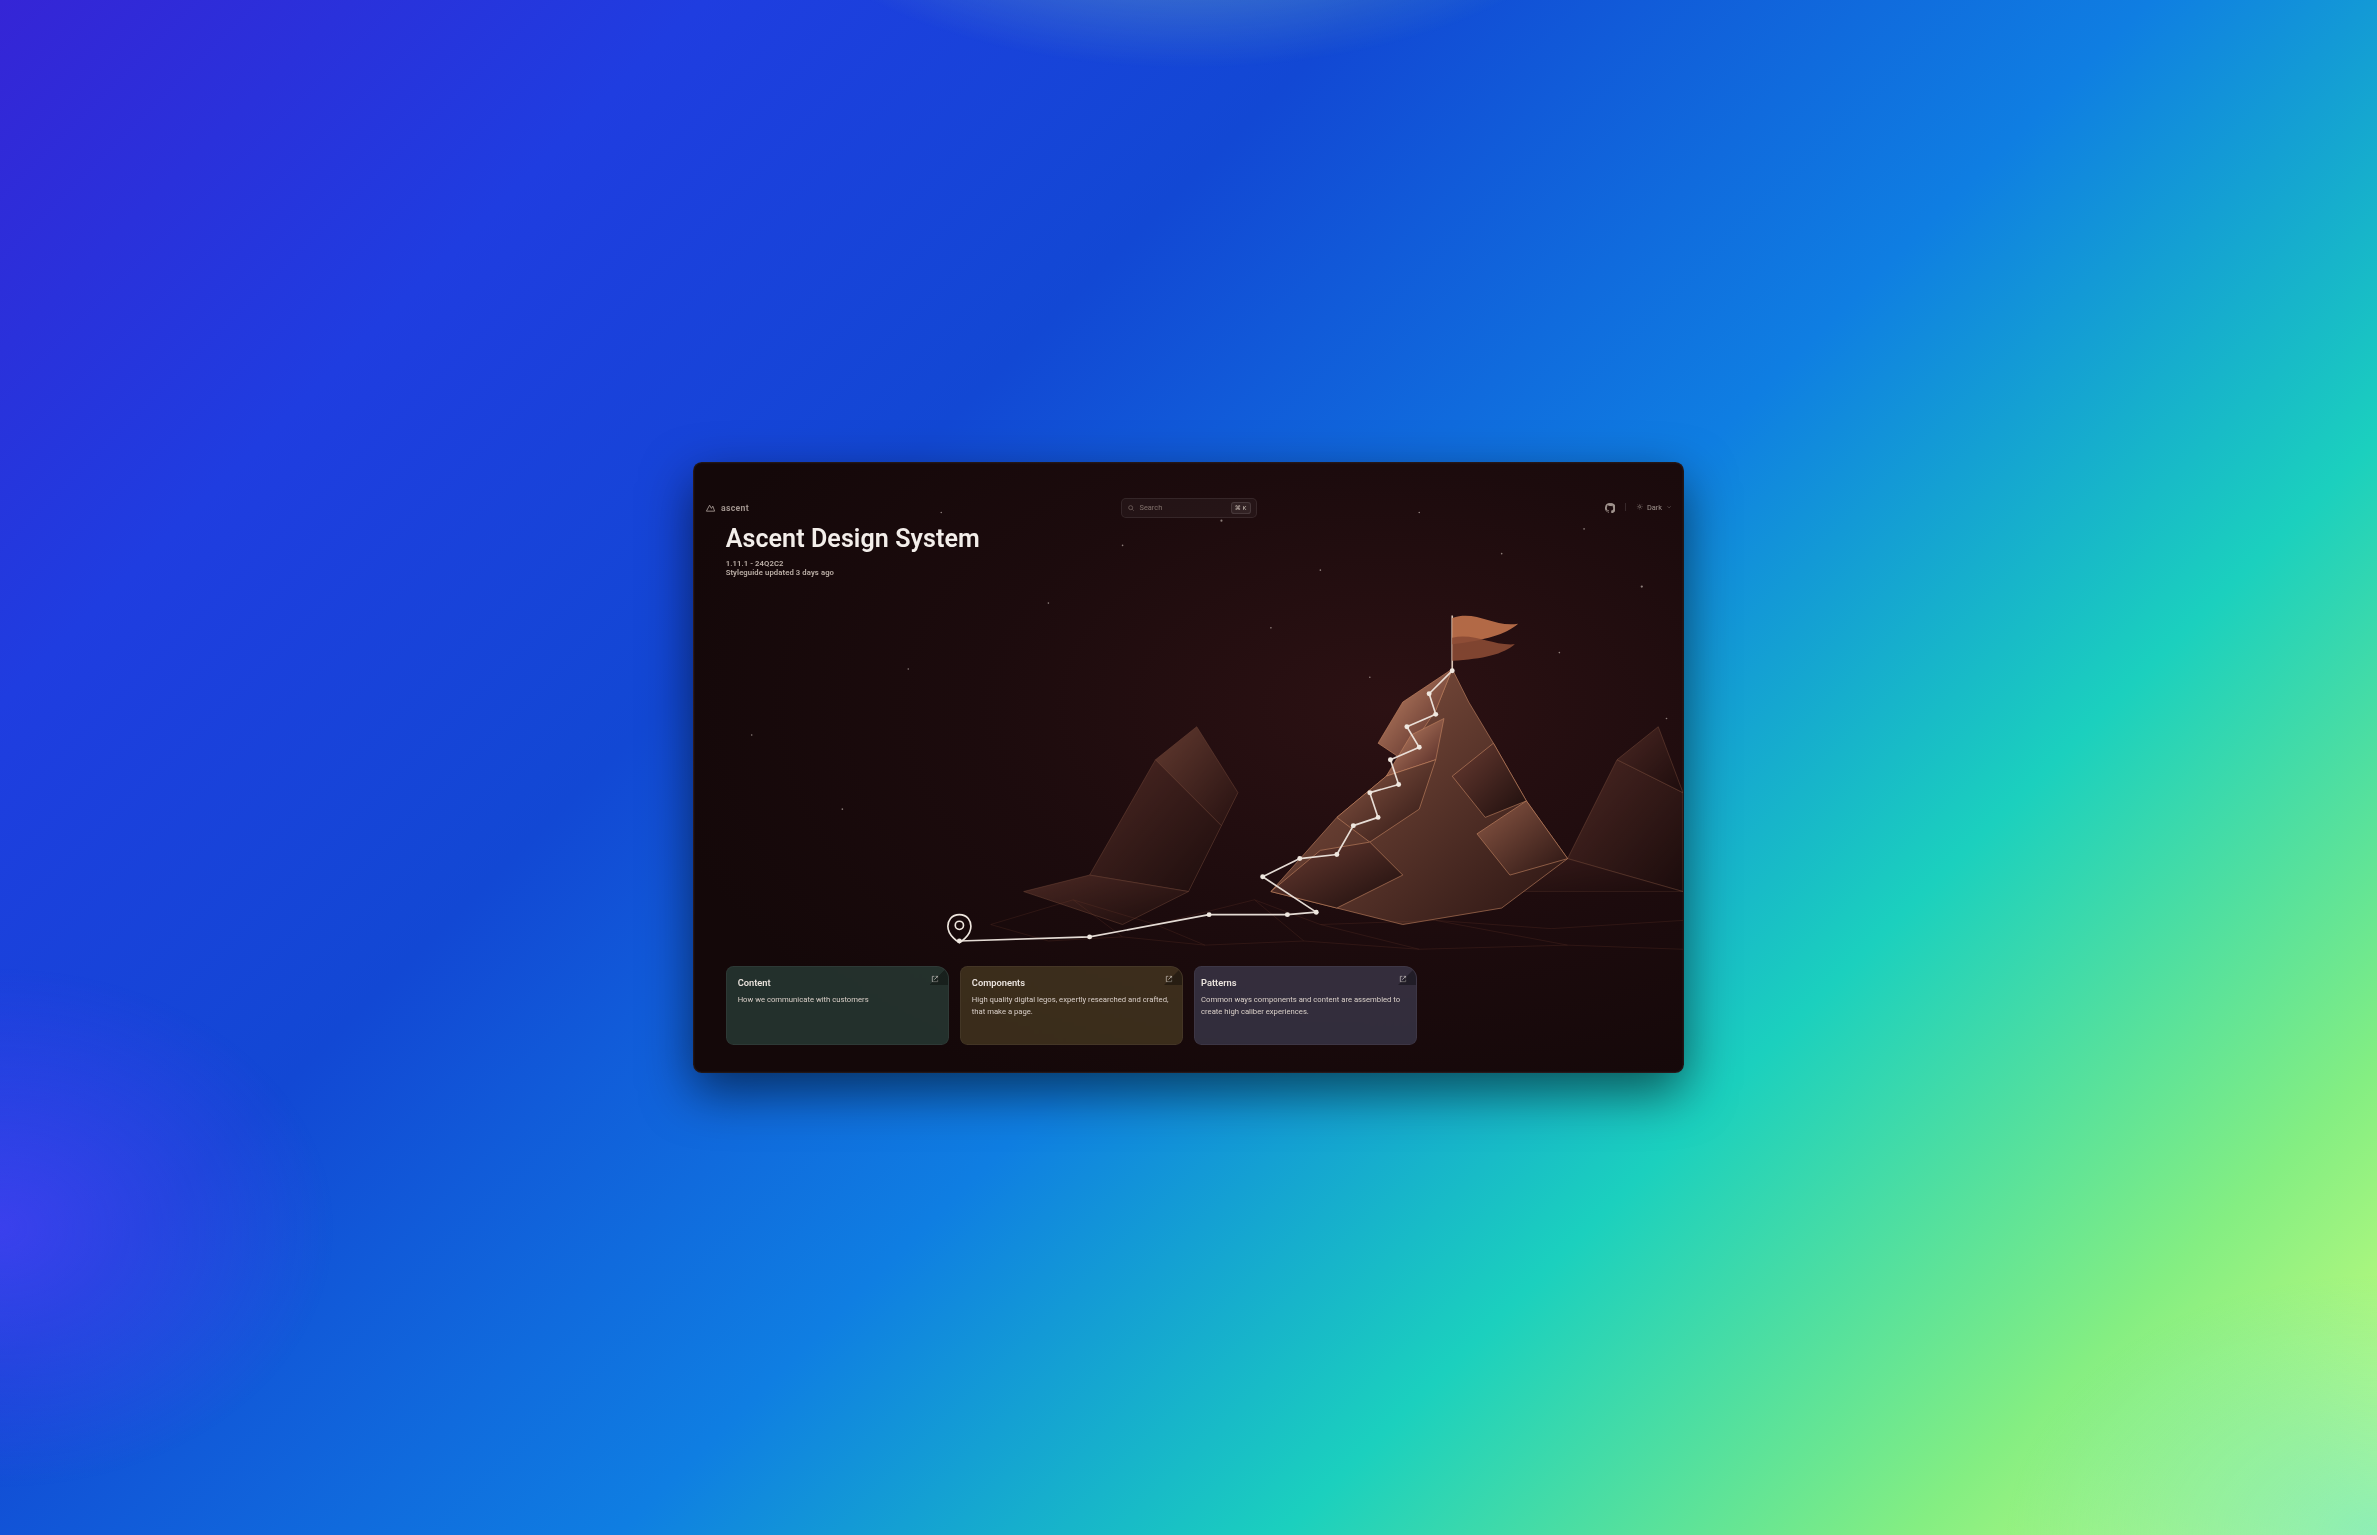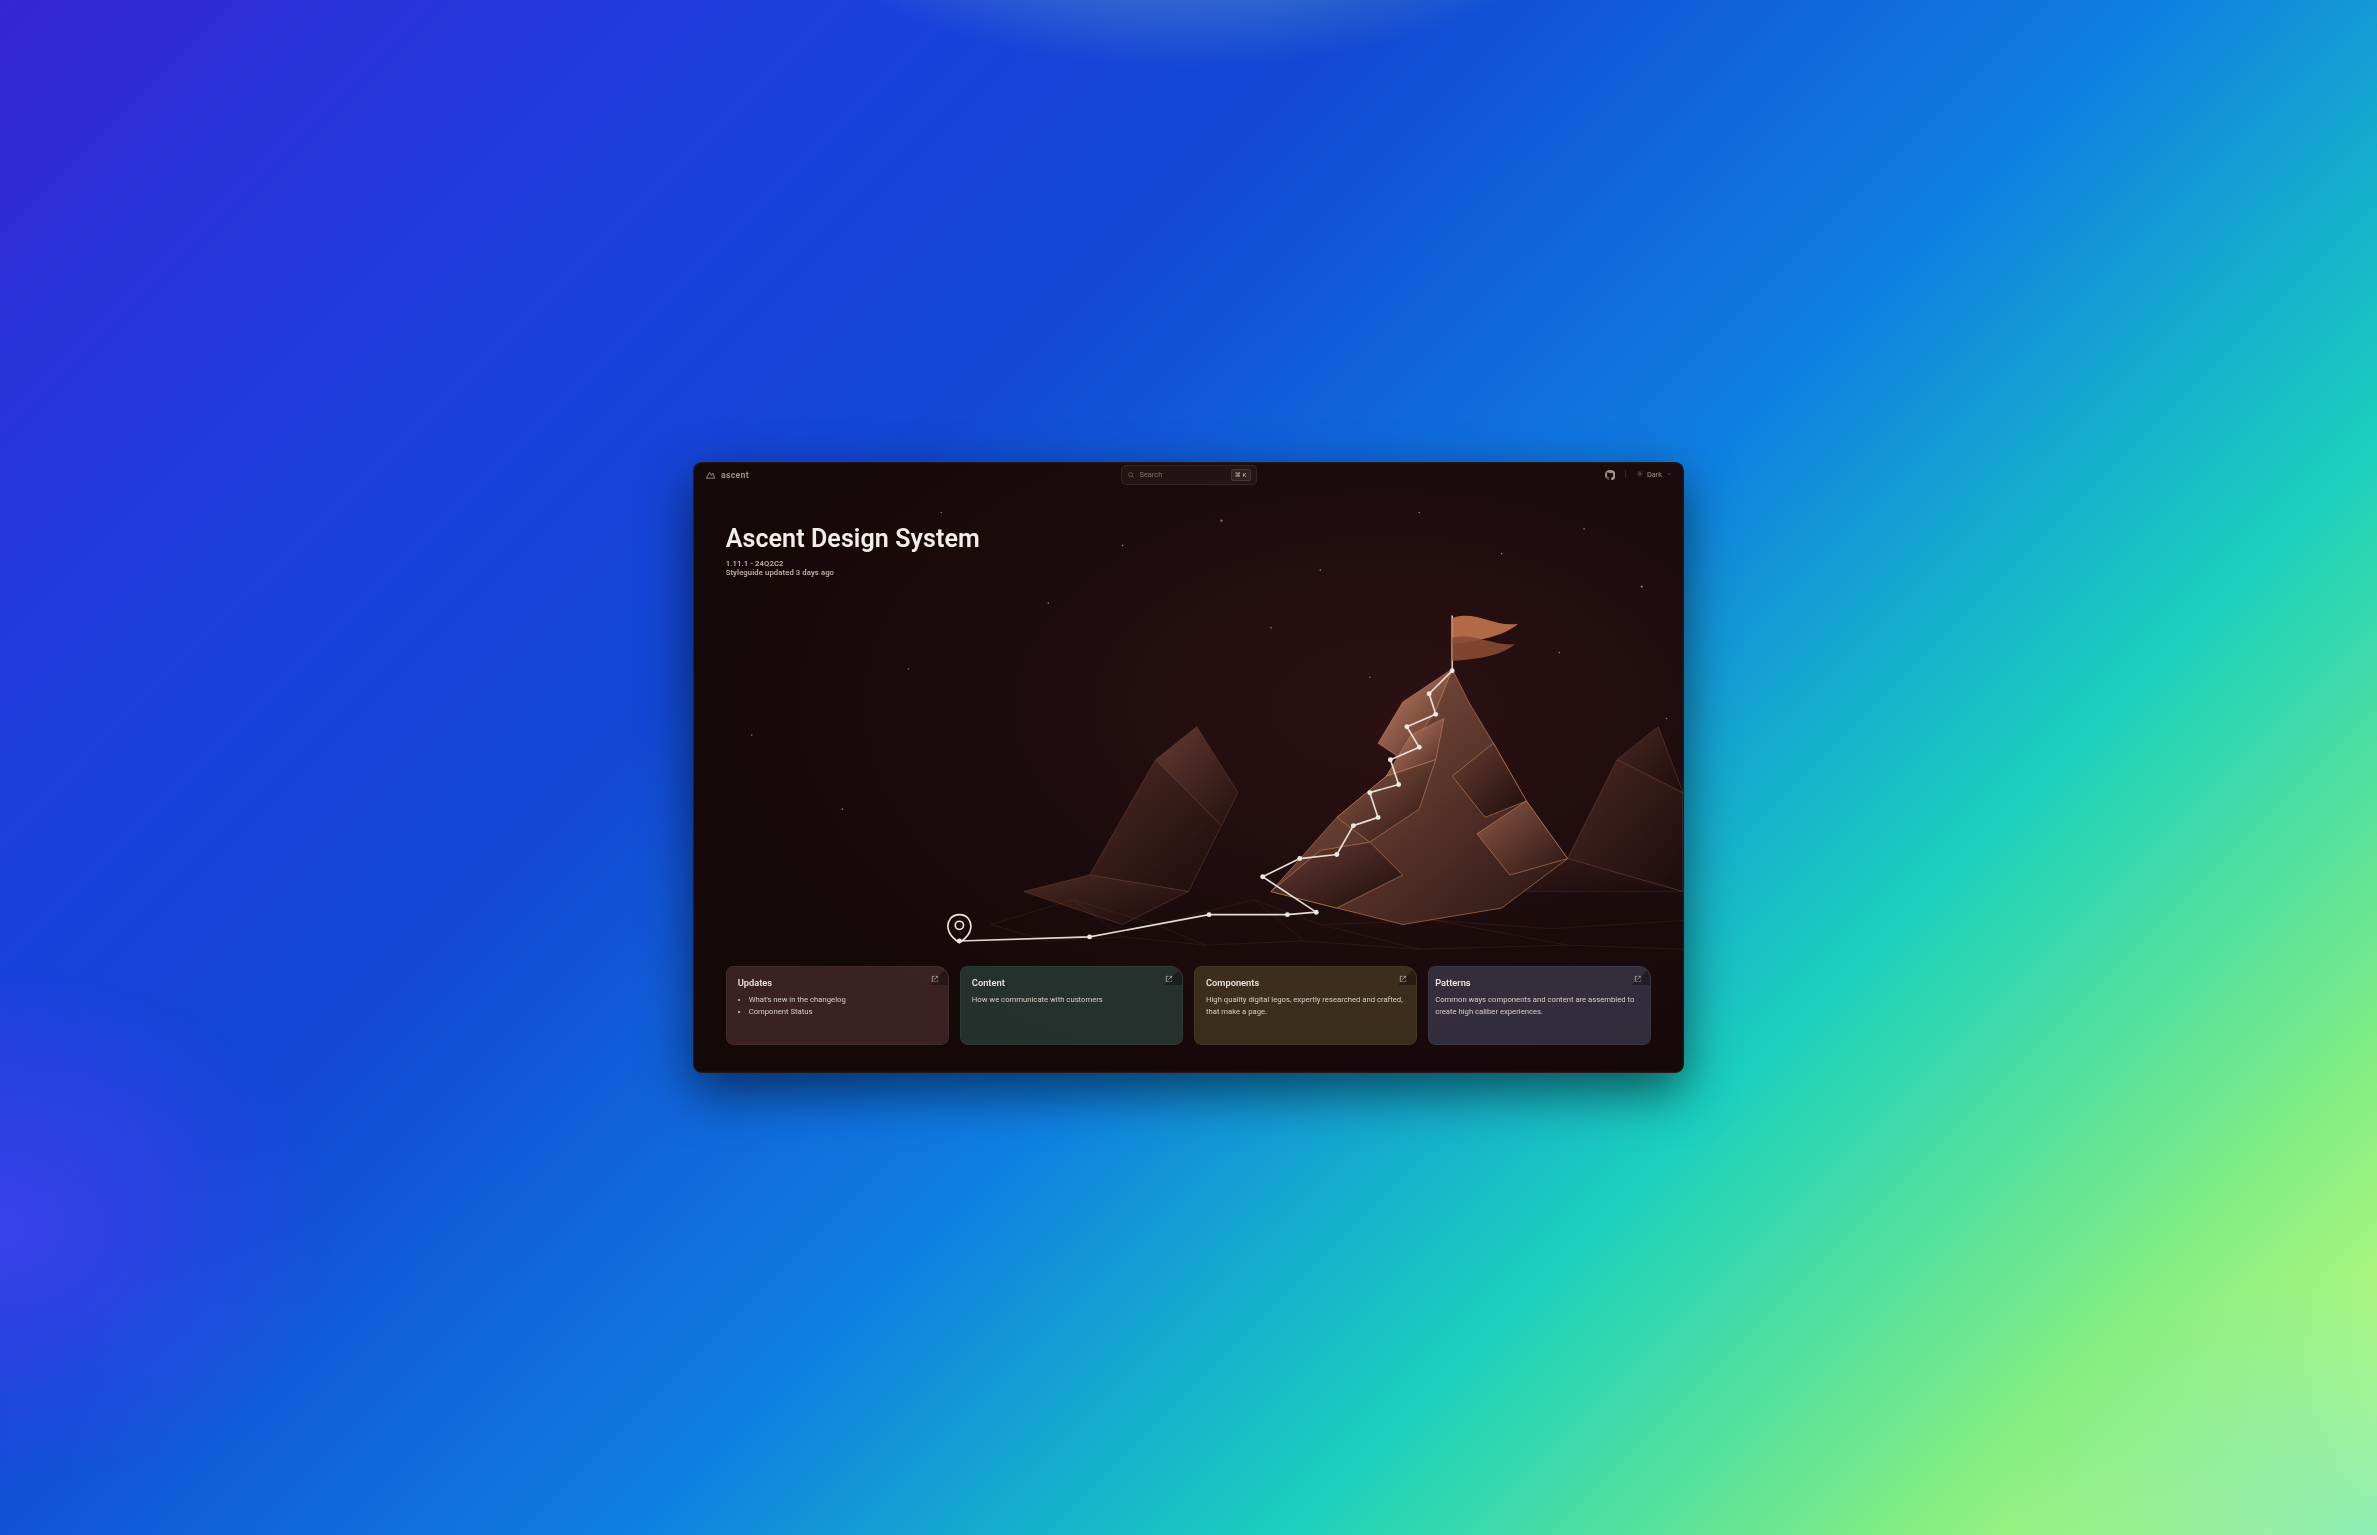--- a/index.html
+++ b/index.html
@@ -44,20 +44,21 @@
 
   
   .topbar {
     position: relative;
     display:flex;
     align-items:center;
     justify-content:space-between;
     padding: 6.2px 11px;
     gap: 10px;
     z-index: 3;
+    margin-top: 33px;
   }
   .brand { display:flex; align-items:center; gap:5px; color:#b7aaa3; opacity:.85; }
   .brand-name { font-weight:700; letter-spacing:0.3px; font-size:8.7px; }
   .brand-logo svg { width:11px; height:11px; display:block; }
 
   .search {
     position:absolute; left:50%; transform:translateX(-50%);
     display:flex; align-items:center; gap:5px;
     background: rgba(255,255,255,.04);
     border: 0.6px solid rgba(255,255,255,.08);
@@ -293,67 +294,53 @@
   <div class="hero">
     <div class="h1">Ascent Design System</div>
     <div class="meta">
       <span>1.11.1 - 24Q2C2</span>
       <span class="line2">Styleguide updated 3 days ago</span>
     </div>
   </div>
 
   <div class="cards">
 
-    <a class="card updates">
+
+    <a class="card content">
       <span class="ext">
         <svg viewBox="0 0 24 24" fill="none" stroke="currentColor" stroke-width="2">
             <path d="M14 4h6v6"></path>
             <path d="M20 4L10 14"></path>
             <path d="M20 14v6H4V4h6"></path>
           </svg>
       </span>
-      <h3>Updates</h3>
-      <ul>
-        <li>What's new in the changelog</li>
-        <li>Component Status</li>
-      </ul>
+      <h3>Content</h3>
+      <p>How we communicate with customers</p>
     </a>
 
-    <a class="card content">
+    <a class="card components">
       <span class="ext">
         <svg viewBox="0 0 24 24" fill="none" stroke="currentColor" stroke-width="2">
             <path d="M14 4h6v6"></path>
             <path d="M20 4L10 14"></path>
             <path d="M20 14v6H4V4h6"></path>
           </svg>
       </span>
-      <h3>Content</h3>
-      <p>How we communicate with customers</p>
+      <h3>Components</h3>
+      <p>High quality digital legos, expertly researched and crafted, that make a page.</p>
     </a>
 
-    <a class="card components">
+    <a class="card patterns">
       <span class="ext">
         <svg viewBox="0 0 24 24" fill="none" stroke="currentColor" stroke-width="2">
             <path d="M14 4h6v6"></path>
             <path d="M20 4L10 14"></path>
             <path d="M20 14v6H4V4h6"></path>
           </svg>
       </span>
-      <h3>Components</h3>
-      <p>High quality digital legos, expertly researched and crafted, that make a page.</p>
-    </a>
-
-    <a class="card patterns">
-      <span class="ext">
-        <svg viewBox="0 0 24 24" fill="none" stroke="currentColor" stroke-width="2">
-            <path d="M14 4h6v6"></path>
-            <path d="M20 4L10 14"></path>
-            <path d="M20 14v6H4V4h6"></path>
-          </svg>
-      </span>
       <h3>Patterns</h3>
       <p>Common ways components and content are assembled to create high caliber experiences.</p>
     </a>
 
   </div>
 
 </div>
 
 
 </body></html>

